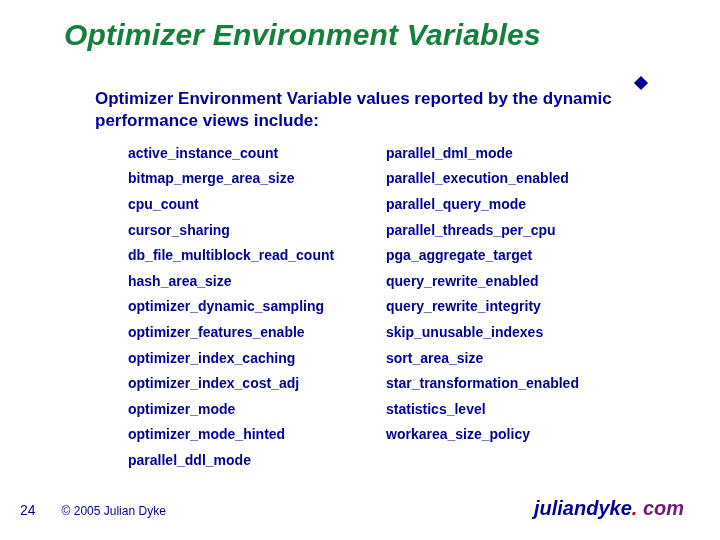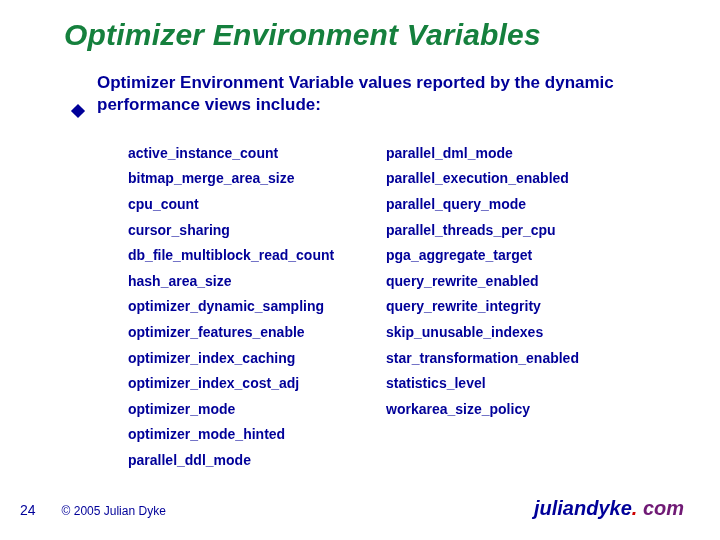--- a/index.html
+++ b/index.html
@@ -1,20 +1,20 @@
 <!DOCTYPE html>
 <html><head>
 <meta charset="utf-8">
 <style>
   * { margin: 0; padding: 0; box-sizing: border-box; }
   html, body { width: 720px; height: 540px; font-family: Arial, Helvetica, sans-serif; background: #fff; }
   .slide { position: relative; width: 720px; height: 540px; background: #fff; }
   .title { position: absolute; top: 18px; left: 64px; font-size: 30px; font-weight: bold; color: #15803d; font-style: italic; letter-spacing: 0.2px; }
   .lead { position: absolute; top: 72px; left: 95px; right: 60px; }
-  .bullet-row { display: flex; align-items: flex-end; }
+  .bullet-row { display: flex; align-items: flex-end; flex-direction: column; }
   .diamond { width: 10px; height: 10px; background: #000099; transform: rotate(45deg); margin-top: 6px; margin-right: 14px; flex-shrink: 0; margin-left: -22px; }
   .lead-text { font-size: 17px; font-weight: bold; color: #000099; line-height: 1.3; }
   .table { position: absolute; top: 128px; left: 128px; display: flex; gap: 0; }
   .col { display: flex; flex-direction: column; margin-top: 12px; }
   .col1 { width: 258px; }
   .col2 { width: 270px; }
   .cell { font-size: 14px; font-weight: bold; color: #000099; line-height: 1.0; padding: 5.8px 0; white-space: nowrap; }
   .footer { position: absolute; bottom: 20px; left: 0; width: 100%; padding: 0 36px 0 20px; display: flex; align-items: baseline; justify-content: space-between; }
   .pagenum { font-size: 14px; color: #000099; font-weight: normal; margin-right: 10px; }
   .copyright { font-size: 12px; color: #000099; font-weight: normal; }
@@ -55,20 +55,21 @@
     </div>
     <div class="col col2">
       <div class="cell">parallel_dml_mode</div>
       <div class="cell">parallel_execution_enabled</div>
       <div class="cell">parallel_query_mode</div>
       <div class="cell">parallel_threads_per_cpu</div>
       <div class="cell">pga_aggregate_target</div>
       <div class="cell">query_rewrite_enabled</div>
       <div class="cell">query_rewrite_integrity</div>
       <div class="cell">skip_unusable_indexes</div>
+      <div class="cell">sort_area_size</div>
       <div class="cell">star_transformation_enabled</div>
       <div class="cell">statistics_level</div>
       <div class="cell">workarea_size_policy</div>
     </div>
   </div>
 
   <div class="footer">
     <div class="footer-left">
       <span class="pagenum">24</span>
       <span class="copyright">© 2005 Julian Dyke</span>

